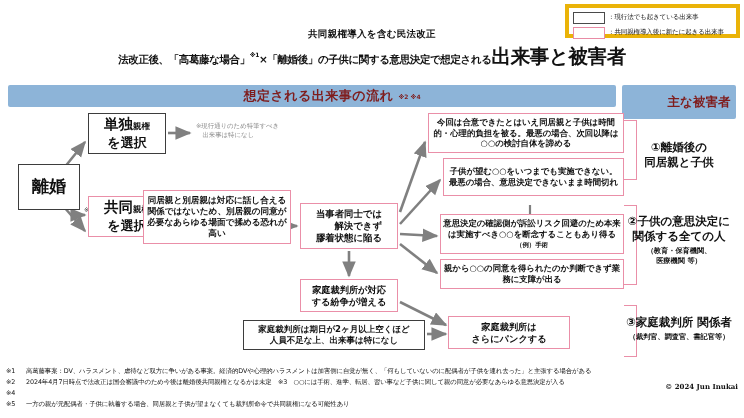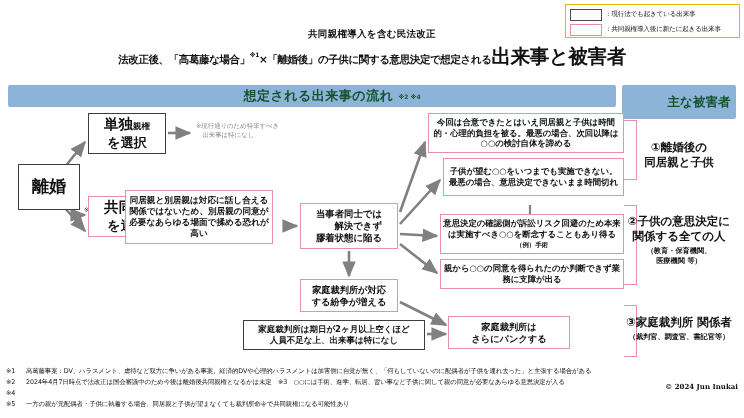--- a/index.html
+++ b/index.html
@@ -8,21 +8,21 @@
     background:#ffffff;
     font-family:"DejaVu Sans","Liberation Sans",sans-serif;
     position:relative;overflow:hidden;
     color:#111;
   }
   .abs{position:absolute;box-sizing:border-box;}
 
   
   #legend{
     left:565px;top:4px;width:175px;height:34px;
-    border:1px solid #eab308;background:#fff;
+    border:4px solid #eab308;background:#fff;
     padding:3px 4px;
   }
   .legend-row{display:flex;align-items:center;height:13px;margin-bottom:2px;}
   .legend-swatch{width:30px;height:10px;background:#fff;flex:0 0 auto;}
   .legend-swatch.gray{border:1px solid #4a4a4a;}
   .legend-swatch.pink{border:1.4px solid #e98ba5;}
   .legend-text{font-size:6.6px;margin-left:3px;white-space:nowrap;letter-spacing:-0.2px;}
 
   
   #subtitle{
@@ -33,21 +33,21 @@
     left:0;top:43px;width:744px;text-align:center;
     font-size:16.5px;font-weight:bold;letter-spacing:-0.4px;
     white-space:nowrap;
   }
   #maintitle .sm{font-size:10.5px;}
   #maintitle .fn{font-size:6px;vertical-align:super;font-weight:bold;}
   #maintitle .big{font-size:19.5px;}
 
   
   .bluebar{
-    background:#8db4d8;color:#14532d;font-weight:bold;
+    background:#8db4d8;color:#7f1d1d;font-weight:bold;
     display:flex;align-items:center;justify-content:center;
     border-radius:2px;
     padding-left:40px;
   }
   #bar-flow{left:8px;top:85px;width:608px;height:22px;font-size:13px;letter-spacing:0.5px;}
   #bar-flow .fn{font-size:6px;font-weight:bold;margin-left:5px;letter-spacing:0;}
   #bar-victim{left:622px;top:85px;width:114px;height:34px;font-size:12.5px;}
 
   
   .box{
@@ -62,21 +62,21 @@
   #box-kyodo{left:88px;top:196px;width:78px;height:41px;font-size:14.5px;font-weight:bold;}
   .ruby{font-size:8.5px;}
   .line2{font-size:13px;}
 
   #note-tandoku{
     left:196px;top:122px;width:96px;font-size:6.4px;color:#8c8c8c;
     line-height:1.45;text-align:left;
   }
   #mark-5{left:84px;top:206px;font-size:6.5px;color:#333;}
 
-  #box-doukyo{left:125px;top:190px;width:148px;height:54px;font-size:8.6px;font-weight:bold;padding:2px 3px;}
+  #box-doukyo{left:143px;top:190px;width:148px;height:54px;font-size:8.6px;font-weight:bold;padding:2px 3px;}
   #box-tojisha{left:300px;top:203px;width:98px;height:46px;font-size:9.4px;font-weight:bold;text-align:right;}
   #box-katei1{left:300px;top:279px;width:98px;height:33px;font-size:9.2px;font-weight:bold;}
   #box-katei2{left:243px;top:320px;width:182px;height:30px;font-size:8.5px;font-weight:bold;padding:1px 3px;}
 
   #box-o1{left:428px;top:113px;width:196px;height:40px;font-size:8.4px;font-weight:bold;padding:1px 2px;}
   #box-o2{left:443px;top:158px;width:181px;height:38px;font-size:8.4px;font-weight:bold;padding:1px 2px;}
   #box-o3{left:440px;top:214px;width:184px;height:40px;font-size:8.4px;font-weight:bold;padding:1px 2px;}
   #box-o3 .ex{font-size:6.4px;font-weight:bold;}
   #box-o4{left:440px;top:259px;width:184px;height:30px;font-size:8.4px;font-weight:bold;padding:1px 2px;}
   #box-o5{left:448px;top:316px;width:122px;height:33px;font-size:9.2px;font-weight:bold;}

